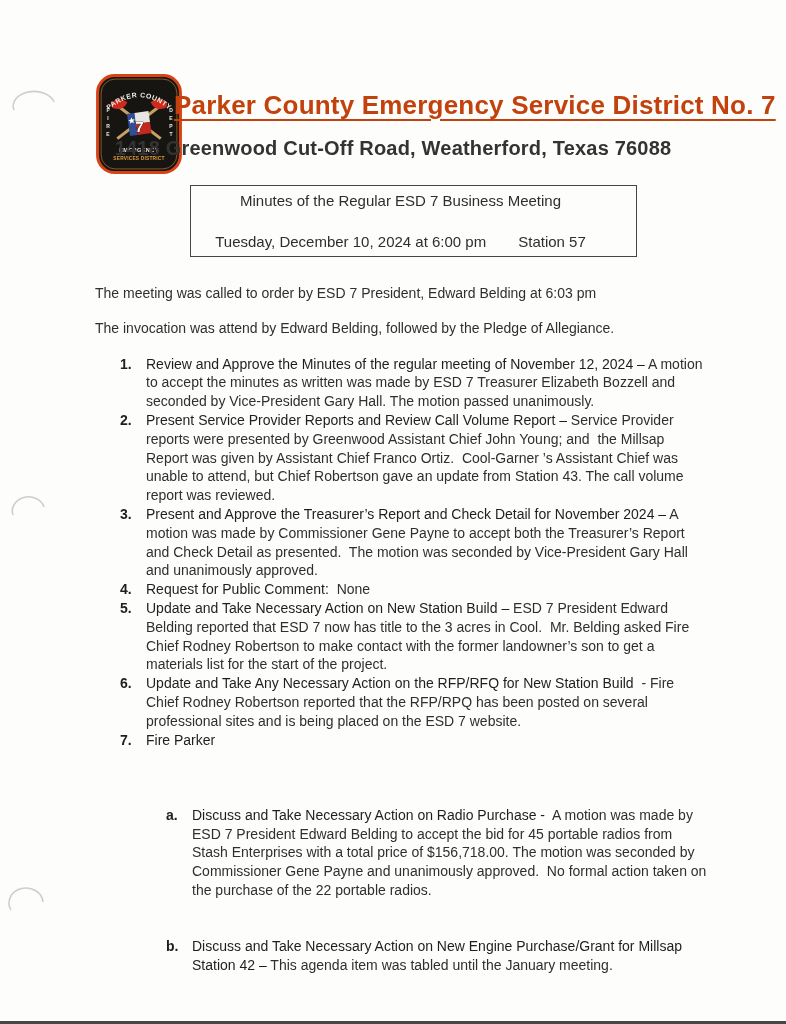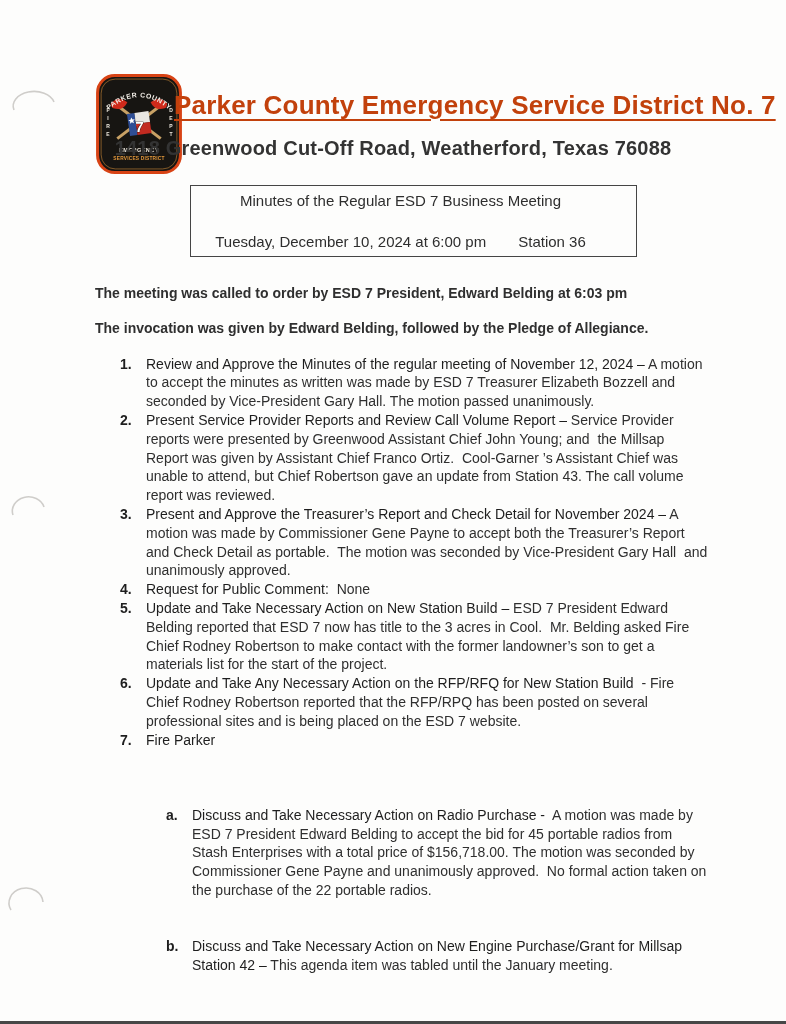--- a/index.html
+++ b/index.html
@@ -60,21 +60,21 @@
     gap: 24px; padding-right: 26px;
     font-size: 15px; color: #2e2e2e; font-weight: 500;
   }
   .meeting-box .row2 { display: flex; gap: 32px; justify-content: flex-end; }
 
   
   .content {
     position: absolute; left: 95px; top: 284px; width: 614px;
     font-size: 14px; line-height: 18.8px; color: #2f2f2f;
   }
-  .content p { margin: 0 0 16.5px 0; white-space: pre-wrap; font-weight: bold; }
+  .content p { margin: 0 0 16.5px 0; white-space: pre-wrap; }
 
   .agenda { margin-top: 0; padding-left: 25px; }
   .agenda-item { display: flex; align-items: flex-start; }
   .agenda-item .num {
     flex: 0 0 26px; font-weight: 700; color: #1e1e1e; white-space: pre;
   }
   .agenda-item .li-text { flex: 1 1 auto; white-space: pre-wrap; }
   .li-text b, .agenda-item .num { color: #1e1e1e; }
   .li-text b { font-weight: 400; }
 
@@ -136,43 +136,43 @@
     <span class="logo-side right">DEPT</span>
   </div>
 
   <div class="doc-title">Parker County Emergency Service District No. 7</div>
   <div class="doc-address">1418 Greenwood Cut-Off Road, Weatherford, Texas  76088</div>
 
   <div class="meeting-box">
     <div>Minutes of the Regular ESD 7 Business Meeting</div>
     <div class="row2">
       <span>Tuesday, December 10, 2024 at 6:00 pm</span>
-      <span>Station 36</span>
+      <span>Station 57</span>
     </div>
   </div>
 
   <div class="content">
     <p>The meeting was called to order by ESD 7 President, Edward Belding at 6:03 pm</p>
-    <p>The invocation was given by Edward Belding, followed by the Pledge of Allegiance.</p>
+    <p>The invocation was attend by Edward Belding, followed by the Pledge of Allegiance.</p>
 
     <div class="agenda">
 
       <div class="agenda-item">
         <span class="num">1.</span>
         <div class="li-text"><b>Review and Approve the Minutes of the regular meeting of November 12, 2024 –</b><span> A motion to accept the minutes as written was made by ESD 7 Treasurer Elizabeth Bozzell and seconded by Vice-President Gary Hall. The motion passed unanimously.</span></div>
       </div>
 
       <div class="agenda-item">
         <span class="num">2.</span>
         <div class="li-text"><b>Present Service Provider Reports and Review Call Volume Report –</b><span> Service Provider reports were presented by Greenwood Assistant Chief John Young; and  the Millsap Report was given by Assistant Chief Franco Ortiz.  Cool-Garner ’s Assistant Chief was unable to attend, but Chief Robertson gave an update from Station 43. The call volume report was reviewed.</span></div>
       </div>
 
       <div class="agenda-item">
         <span class="num">3.</span>
-        <div class="li-text"><b>Present and Approve the Treasurer’s Report and Check Detail for November 2024 –</b><span> A motion was made by Commissioner Gene Payne to accept both the Treasurer’s Report and Check Detail as portable.  The motion was seconded by Vice-President Gary Hall  and unanimously approved.</span></div>
+        <div class="li-text"><b>Present and Approve the Treasurer’s Report and Check Detail for November 2024 –</b><span> A motion was made by Commissioner Gene Payne to accept both the Treasurer’s Report and Check Detail as presented.  The motion was seconded by Vice-President Gary Hall  and unanimously approved.</span></div>
       </div>
 
       <div class="agenda-item">
         <span class="num">4.</span>
         <div class="li-text"><b>Request for Public Comment:</b><span>  None</span></div>
       </div>
 
       <div class="agenda-item">
         <span class="num">5.</span>
         <div class="li-text"><b>Update and Take Necessary Action on New Station Build –</b><span> ESD 7 President Edward Belding reported that ESD 7 now has title to the 3 acres in Cool.  Mr. Belding asked Fire Chief Rodney Robertson to make contact with the former landowner’s son to get a materials list for the start of the project.</span></div>

